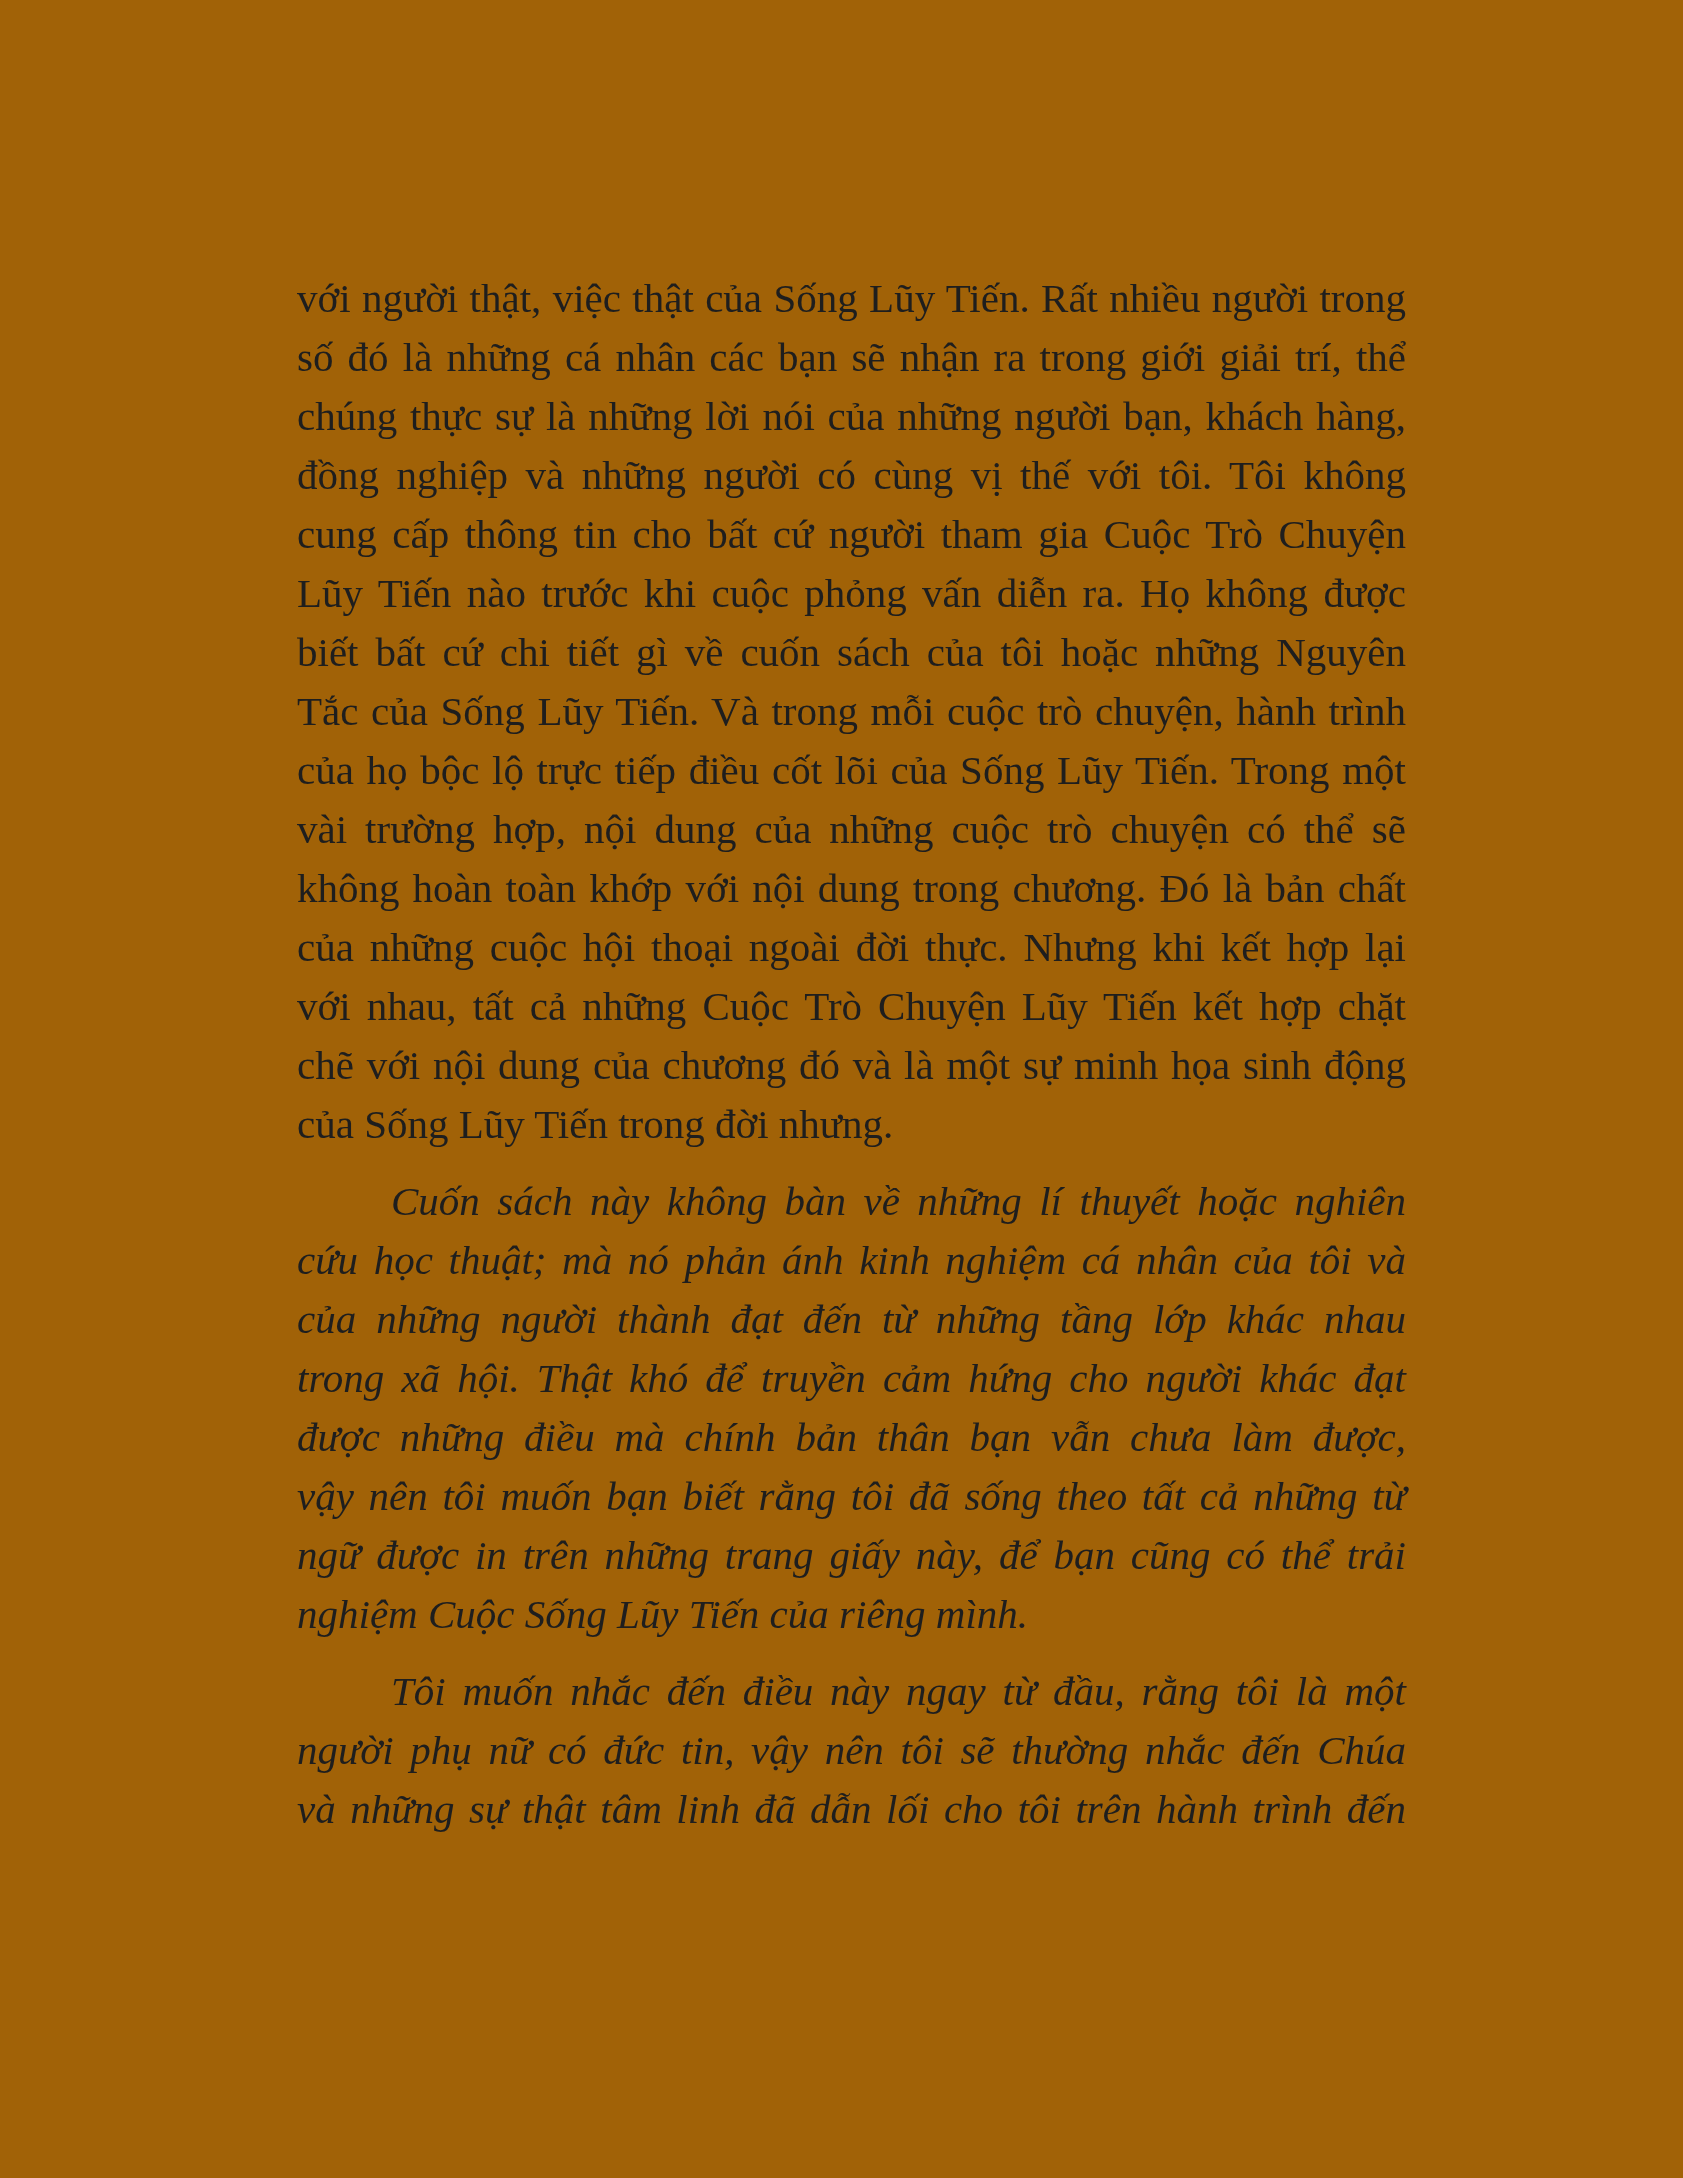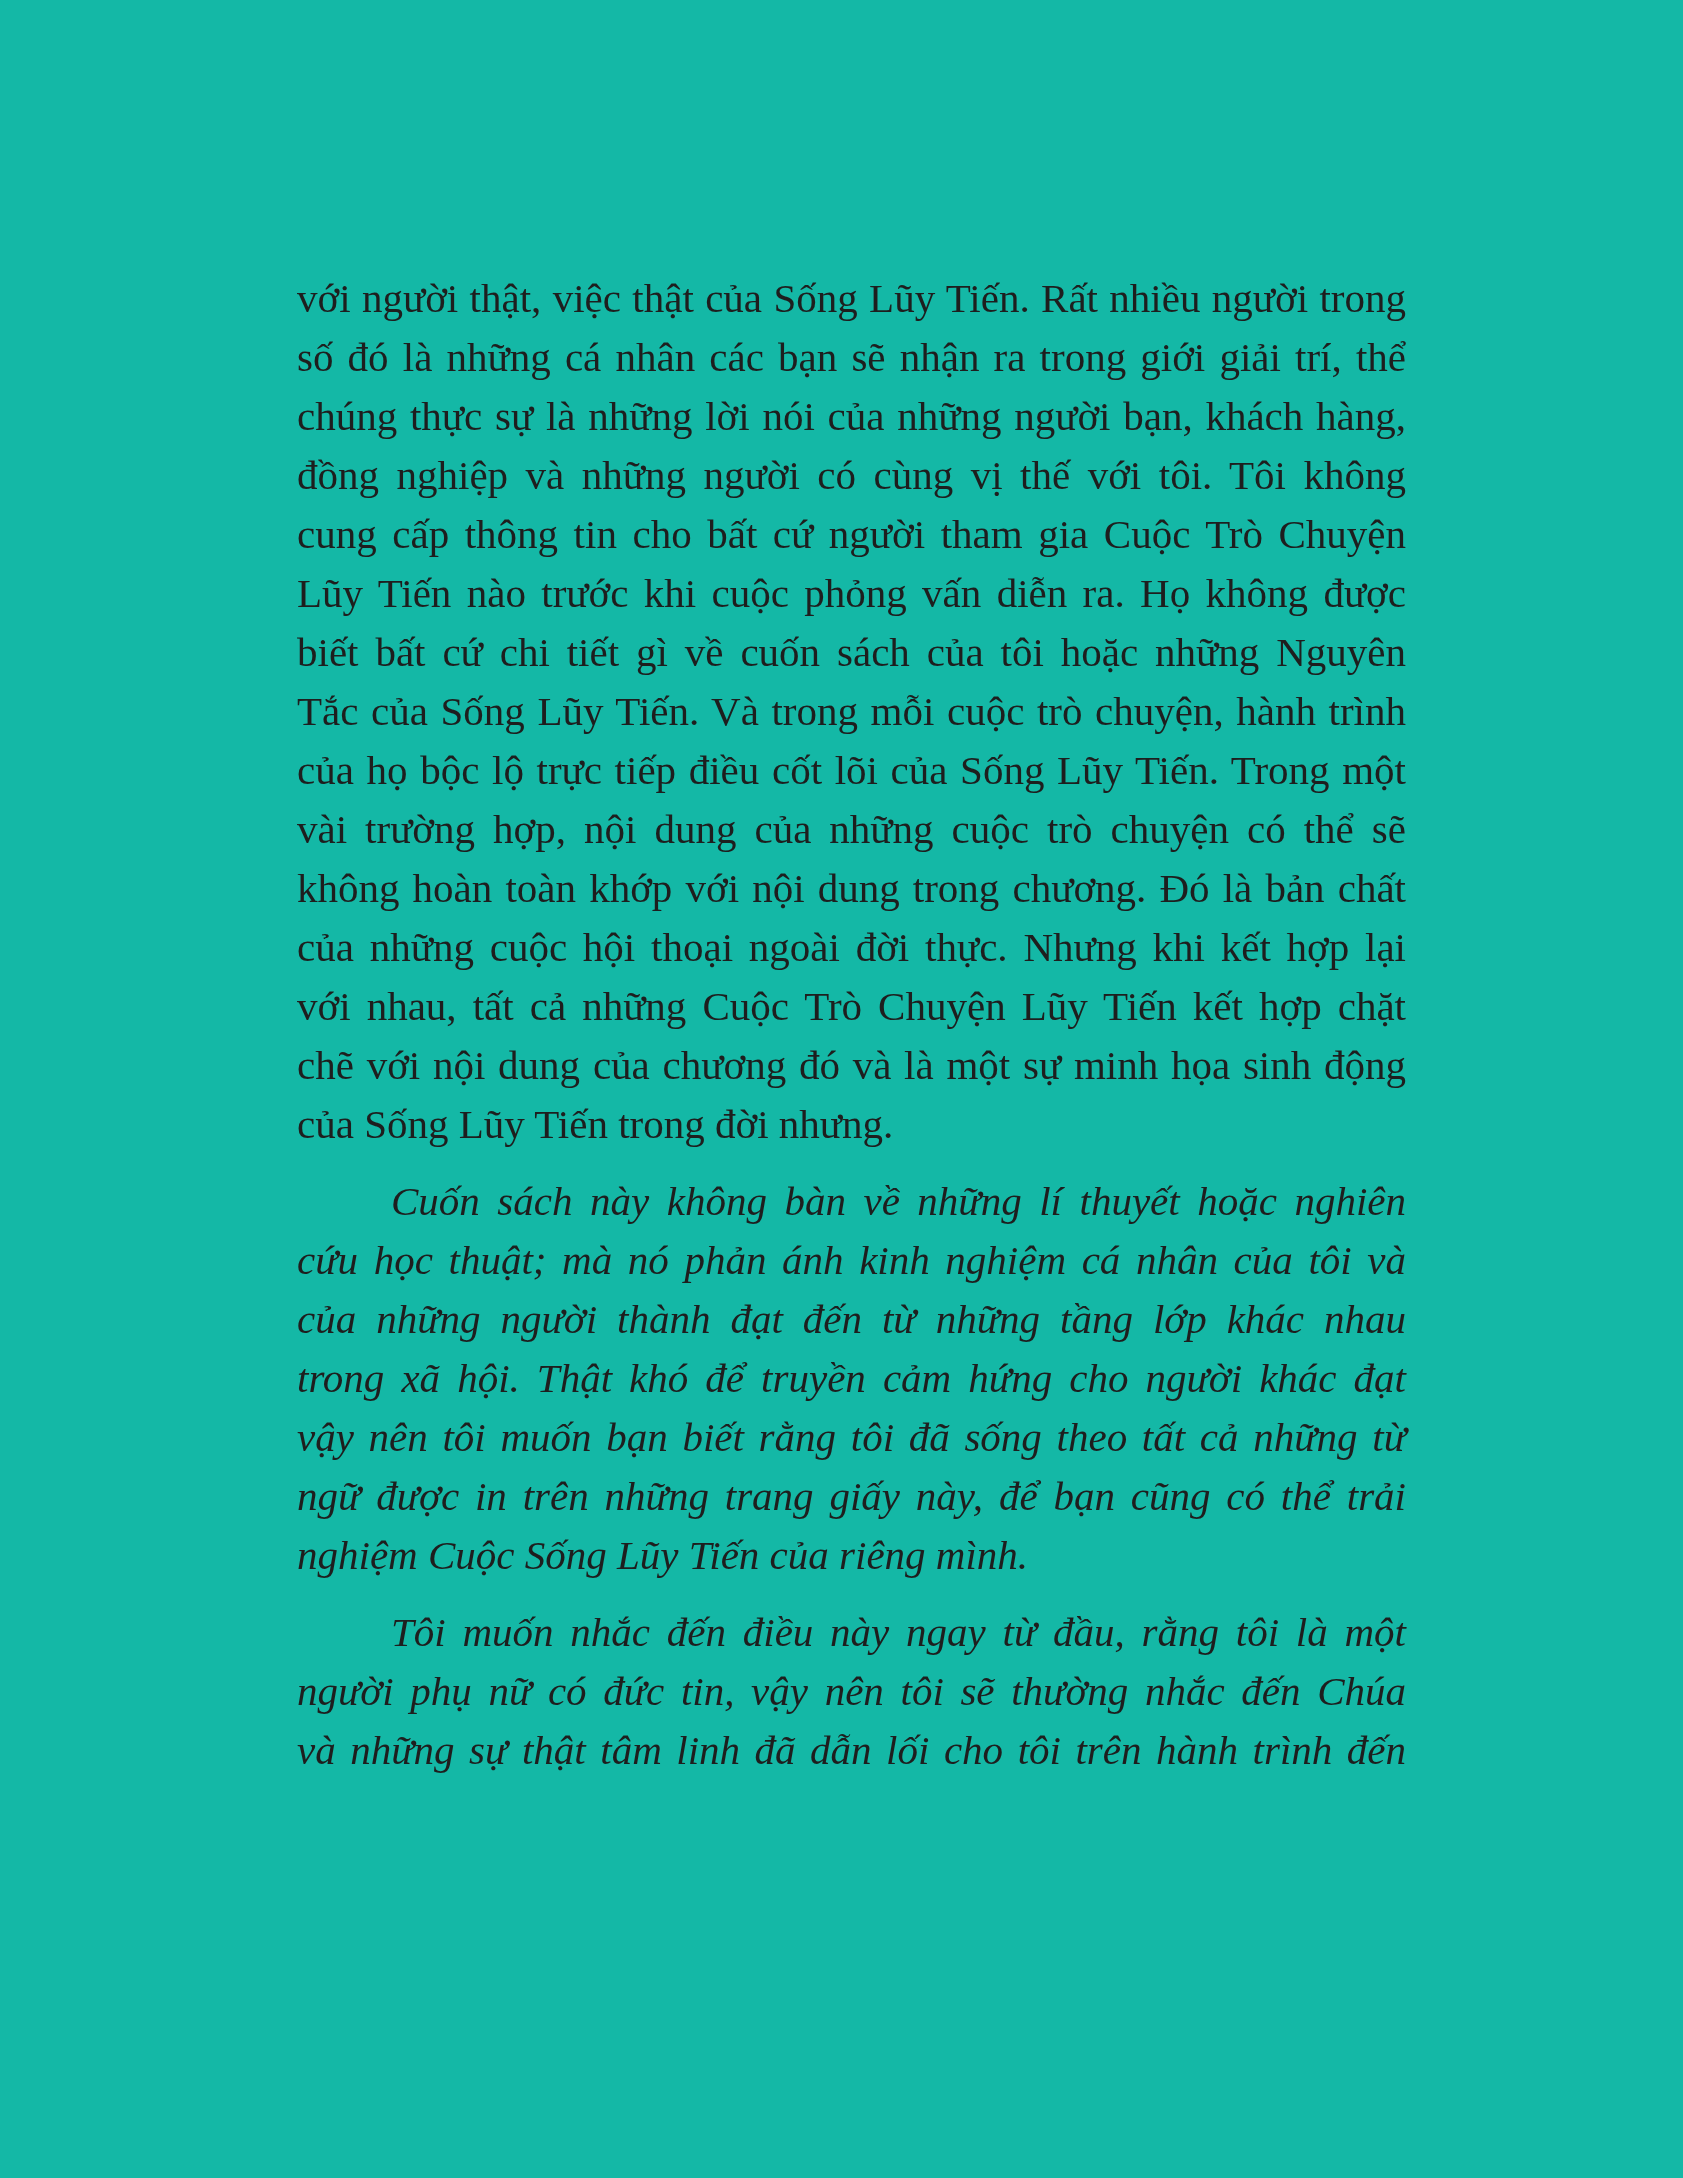--- a/index.html
+++ b/index.html
@@ -4,21 +4,21 @@
 <style>
   html, body {
     margin: 0;
     padding: 0;
     background: #ffffff;
   }
   .page {
     position: relative;
     width: 1683px;
     height: 2178px;
-    background: #14b8a6;
+    background: #a16207;
     overflow: hidden;
     font-family: "Liberation Serif", serif;
   }
   .text-block {
     position: absolute;
     left: 297px;
     top: 269px;
     width: 1109px;
     font-size: 41px;
     line-height: 59px;
@@ -76,20 +76,21 @@
         <div class="line">của những cuộc hội thoại ngoài đời thực. Nhưng khi kết hợp lại</div>
         <div class="line">với nhau, tất cả những Cuộc Trò Chuyện Lũy Tiến kết hợp chặt</div>
         <div class="line">chẽ với nội dung của chương đó và là một sự minh họa sinh động</div>
         <div class="line last">của Sống Lũy Tiến trong đời nhưng.</div>
       </div>
       <div class="para">
         <div class="line indent">Cuốn sách này không bàn về những lí thuyết hoặc nghiên</div>
         <div class="line">cứu học thuật; mà nó phản ánh kinh nghiệm cá nhân của tôi và</div>
         <div class="line">của những người thành đạt đến từ những tầng lớp khác nhau</div>
         <div class="line">trong xã hội. Thật khó để truyền cảm hứng cho người khác đạt</div>
+        <div class="line">được những điều mà chính bản thân bạn vẫn chưa làm được,</div>
         <div class="line">vậy nên tôi muốn bạn biết rằng tôi đã sống theo tất cả những từ</div>
         <div class="line">ngữ được in trên những trang giấy này, để bạn cũng có thể trải</div>
         <div class="line last">nghiệm Cuộc Sống Lũy Tiến của riêng mình.</div>
       </div>
       <div class="para">
         <div class="line indent">Tôi muốn nhắc đến điều này ngay từ đầu, rằng tôi là một</div>
         <div class="line">người phụ nữ có đức tin, vậy nên tôi sẽ thường nhắc đến Chúa</div>
         <div class="line">và những sự thật tâm linh đã dẫn lối cho tôi trên hành trình đến</div>
       </div>
     </section>

